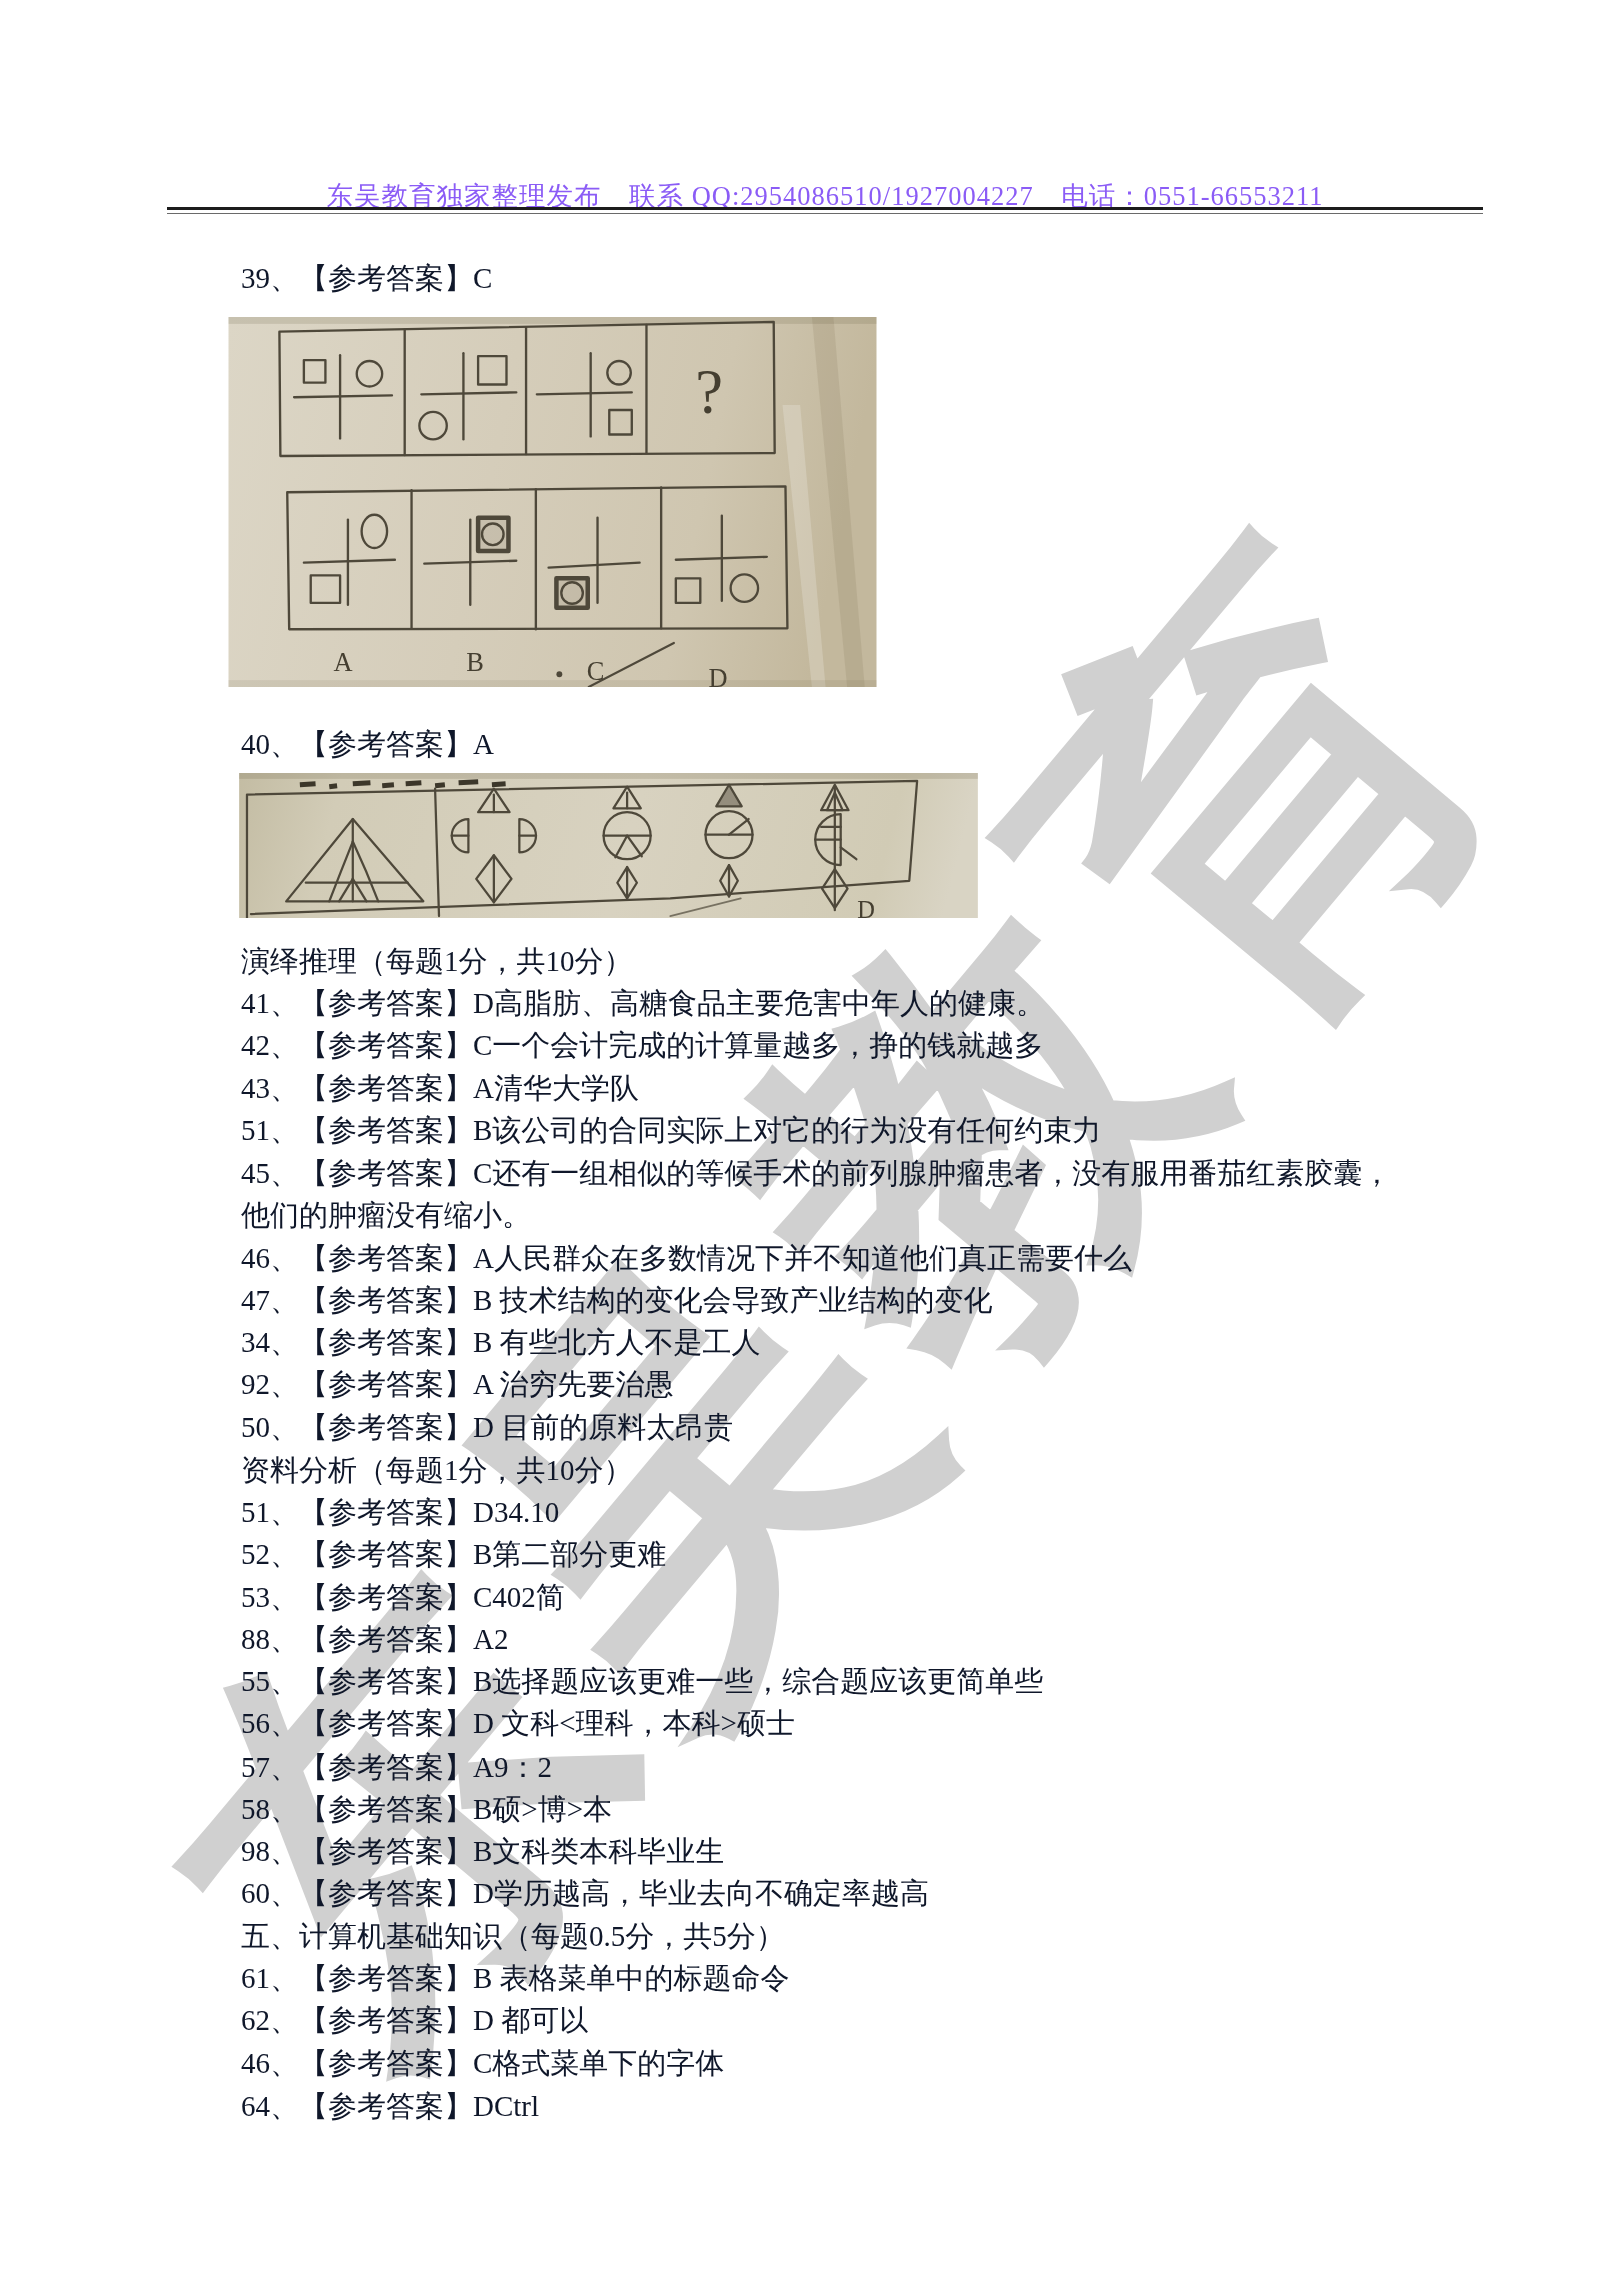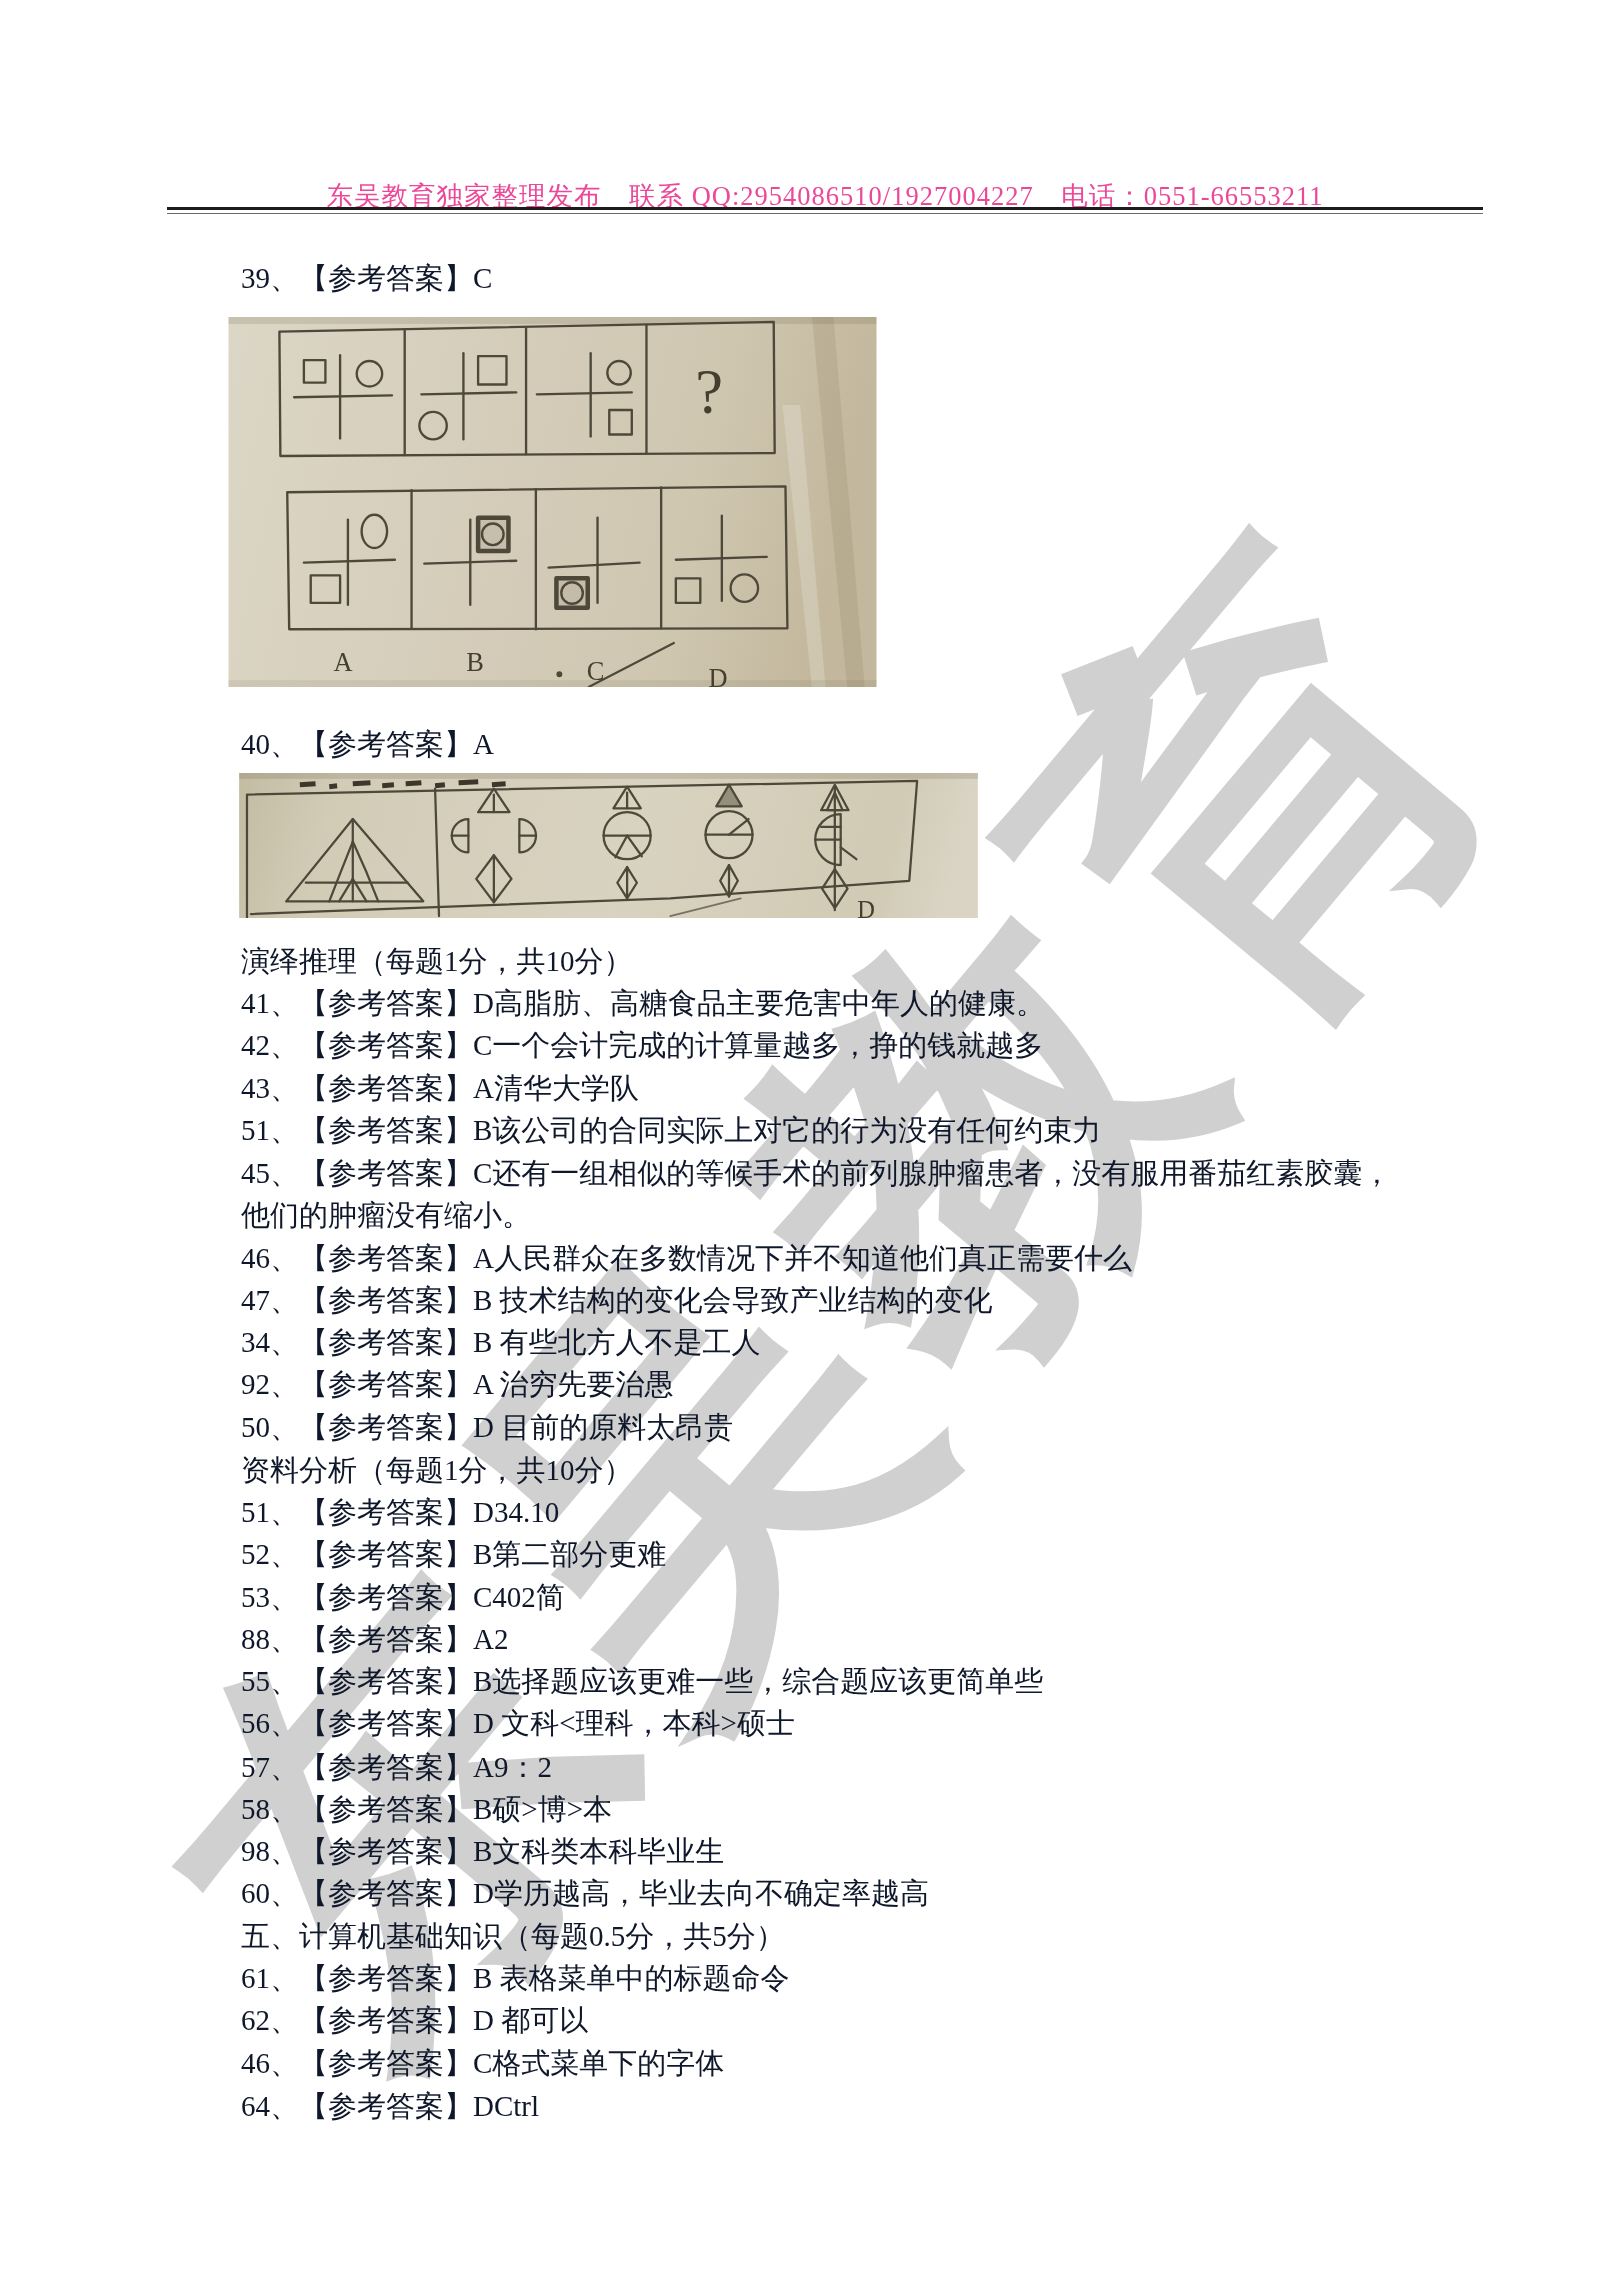--- a/index.html
+++ b/index.html
@@ -12,21 +12,21 @@
   .watermark {
     position:absolute; left:108px; top:1843px;
     font-size:421px; line-height:421px; white-space:nowrap;
     color:#d0d0d0; font-weight:bold; letter-spacing:23.5px;
     transform:rotate(-50deg); transform-origin:0 0;
     z-index:1; user-select:none;
   }
   .header-text {
     position:absolute; top:178px; left:167px; width:1316px;
     text-align:center; font-size:26.5px; letter-spacing:1px;
-    color:#ec4899; z-index:2; white-space:nowrap;
+    color:#8b5cf6; z-index:2; white-space:nowrap;
   }
   .header-rule {
     position:absolute; top:207px; left:167px; width:1316px; height:2.9px;
     border-top:3.9px solid #1c1c1c; border-bottom:1px solid #6a6a6a;
     z-index:2;
   }
   .line {
     position:absolute; left:241px; font-size:29px; line-height:35px;
     white-space:nowrap; z-index:2; color:#0f172a;
   }

